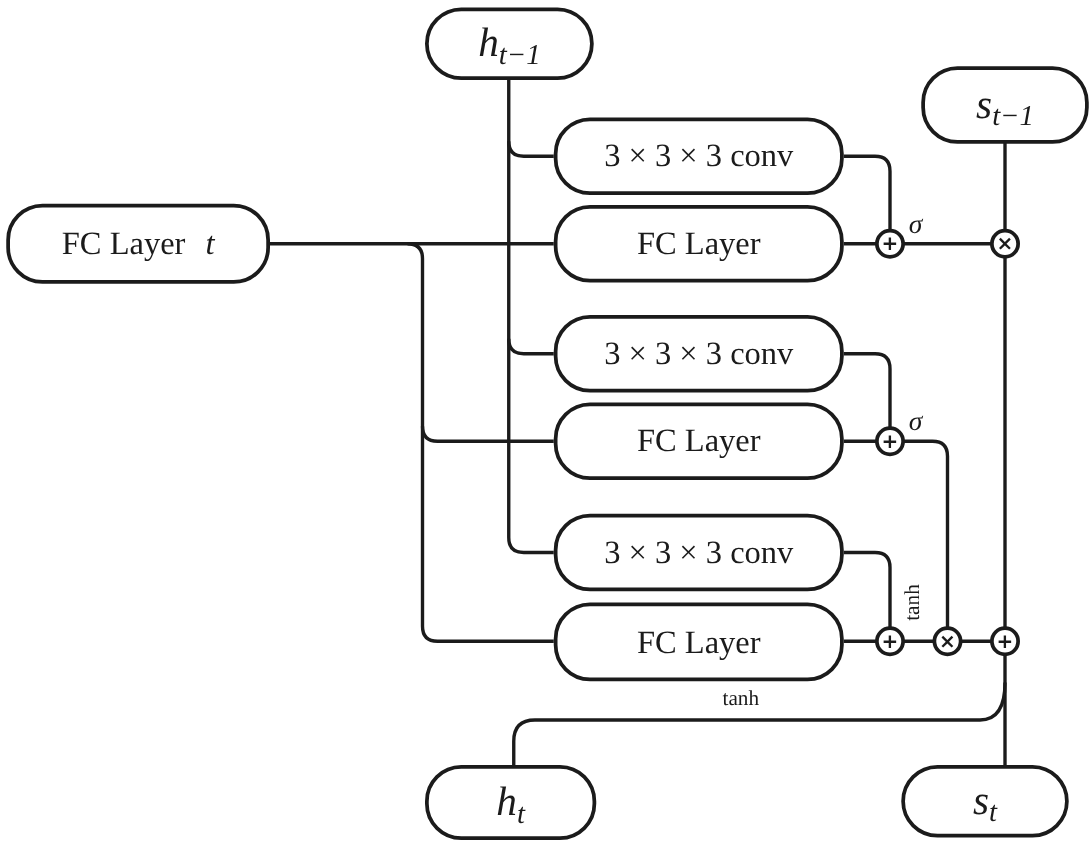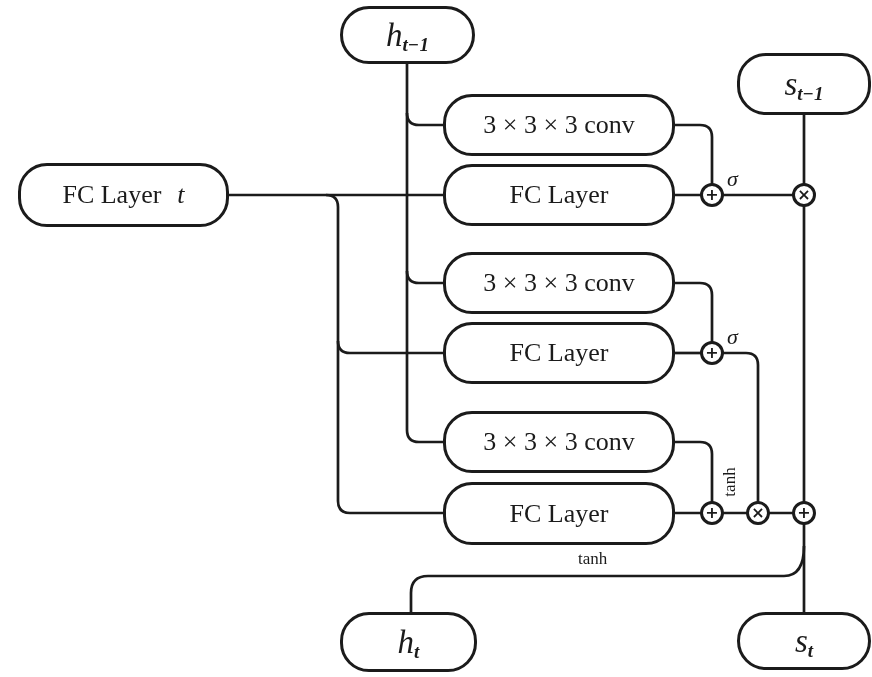--- a/index.html
+++ b/index.html
@@ -22,21 +22,21 @@
     border-radius: 29px;
     background: #ffffff;
     display: flex;
     align-items: center;
     justify-content: center;
     z-index: 1;
   }
   .box-text { font-size: 26px; white-space: nowrap; }
   .bigvar { font-size: 33px; font-style: italic; }
   .mvar   { font-style: italic; }
-  .sub    { font-size: 19px; font-style: italic; position: relative; top: 0.30em; font-weight: bold; }
+  .sub    { font-size: 23px; font-style: italic; position: relative; top: 0.30em; }
   .gapped { margin-left: 16px; }
 
   .op {
     position: absolute;
     box-sizing: border-box;
     width: 24px; height: 24px;
     border: 3px solid #1b1b1b;
     border-radius: 50%;
     background: #ffffff;
     display: flex;
@@ -88,21 +88,21 @@
   </svg>
 
   <div class="box" style="left:340px; top:6px; width:135px; height:58px;">
     <span class="box-text"><span class="bigvar">h</span><span class="sub">t−1</span></span>
   </div>
 
   <div class="box" style="left:737px; top:5px; width:134px; height:62px;margin-top:48px;">
     <span class="box-text"><span class="bigvar">s</span><span class="sub">t−1</span></span>
   </div>
 
-  <div class="box" style="left:18px; top:163px; width:211px; height:64px;">
+  <div class="box" style="left:5px; top:163px; width:211px; height:64px;">
     <span class="box-text"><span>FC Layer</span><span class="mvar gapped">t</span></span>
   </div>
 
   <div class="box" style="left:443px; top:94px; width:232px; height:62px;">
     <span class="box-text">3 × 3 × 3 conv</span>
   </div>
   <div class="box" style="left:443px; top:164px; width:232px; height:62px;">
     <span class="box-text">FC Layer</span>
   </div>
 
@@ -117,21 +117,21 @@
     <span class="box-text">3 × 3 × 3 conv</span>
   </div>
   <div class="box" style="left:443px; top:482px; width:232px; height:63px;">
     <span class="box-text">FC Layer</span>
   </div>
 
   <div class="box" style="left:340px; top:612px; width:137px; height:60px;">
     <span class="box-text"><span class="bigvar">h</span><span class="sub">t</span></span>
   </div>
 
-  <div class="box" style="left:737px; top:612px; width:134px; height:58px;">
+  <div class="box" style="left:721px; top:612px; width:134px; height:58px;">
     <span class="box-text"><span class="bigvar">s</span><span class="sub">t</span></span>
   </div>
 
   <div class="op" style="left:700px; top:183px;">
       <span>+</span>
     </div>
   <div class="op" style="left:792px; top:183px;">
       <span>×</span>
     </div>
   <div class="op" style="left:700px; top:341px;">

